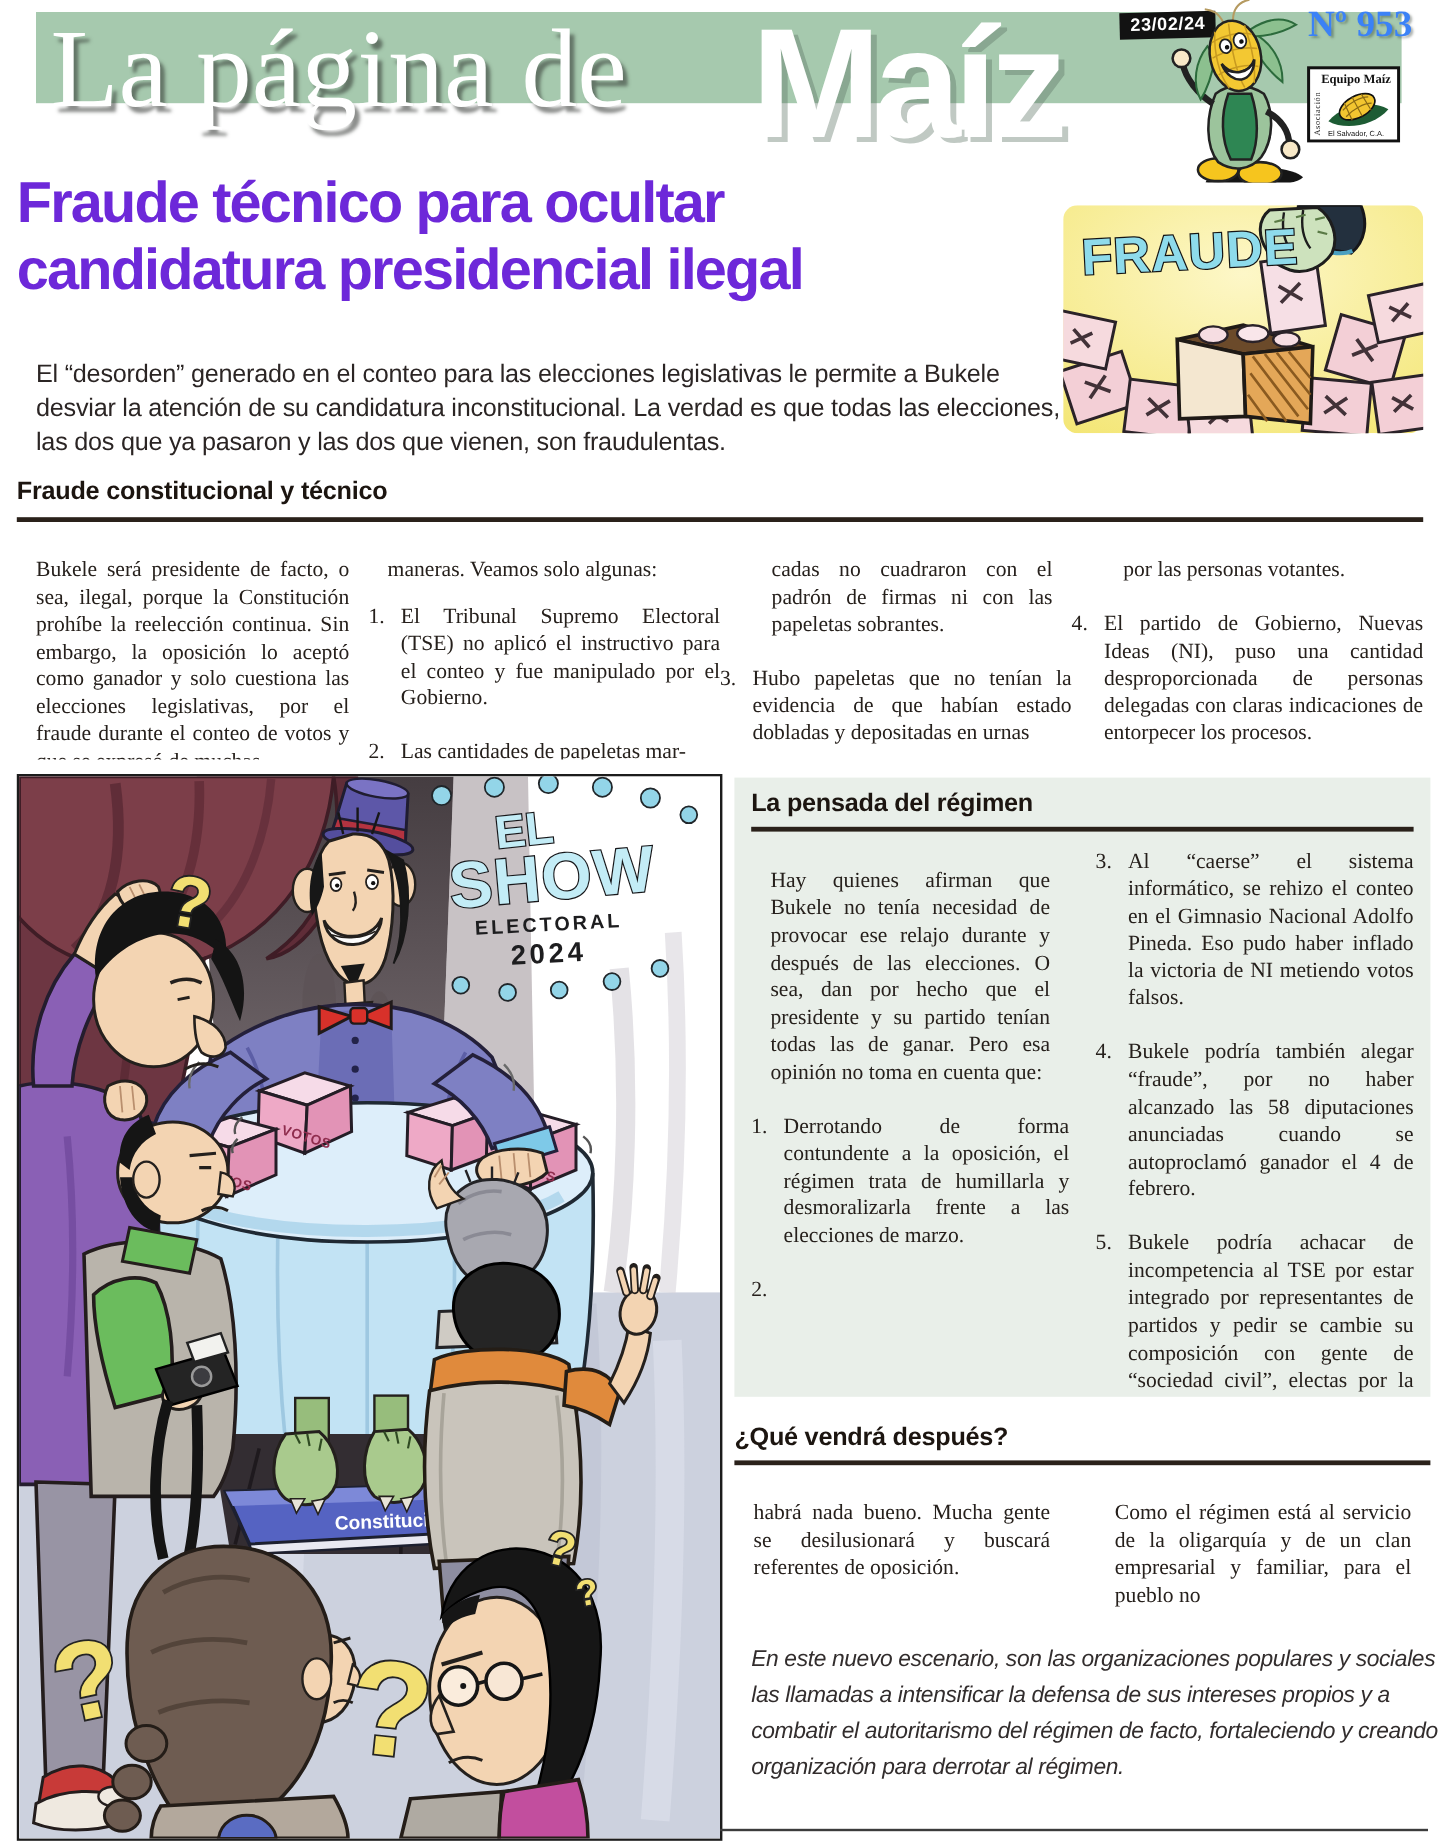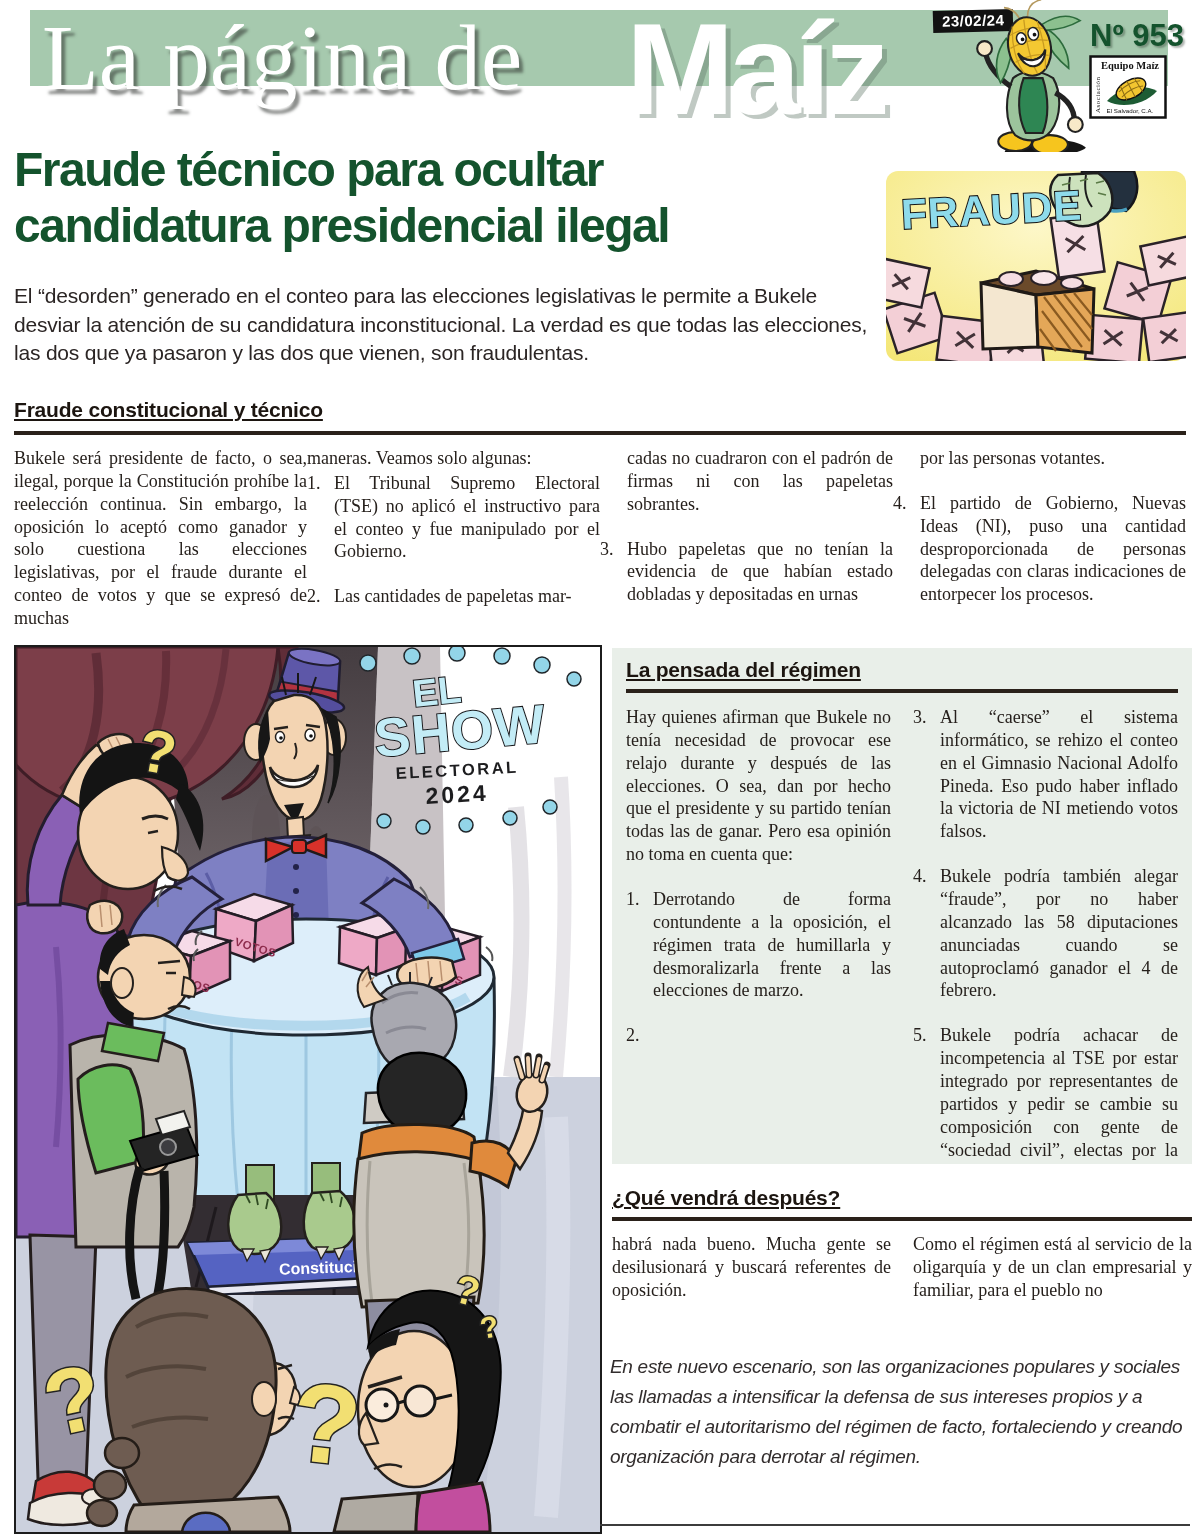--- a/index.html
+++ b/index.html
@@ -6,40 +6,40 @@
   .page{position:relative;width:1201px;height:1536px;background:#fff;overflow:hidden;
         font-family:"Liberation Sans","DejaVu Sans",sans-serif;}
   
   .banner{position:absolute;left:30px;top:10px;width:1138px;height:76px;background:#a6c9ae;}
   .title-light{position:absolute;left:12px;top:-6px;font-family:"Liberation Serif","DejaVu Serif",serif;
         font-size:93px;color:#fff;white-space:nowrap;text-shadow:4px 5px 3px rgba(45,50,45,.55);}
   .title-bold{position:absolute;left:596px;top:-16px;font-size:130px;font-weight:bold;color:#fff;
         letter-spacing:-6px;white-space:nowrap;text-shadow:5px 4px 0 rgba(90,112,96,.38);}
   .date-badge{position:absolute;left:933px;top:10px;background:#121212;color:#fff;font-weight:bold;
         font-size:15px;padding:2px 9px 3px;transform:rotate(-1.5deg);letter-spacing:.5px;}
-  .issue{position:absolute;left:1090px;top:18px;font-size:31px;font-weight:bold;color:#14532d;
-        white-space:nowrap;text-shadow:2px 2px 2px rgba(30,40,30,.35);}
+  .issue{position:absolute;left:1090px;top:2px;font-size:31px;font-weight:bold;color:#3b82f6;
+        white-space:nowrap;text-shadow:2px 2px 2px rgba(30,40,30,.35);font-family:Liberation Serif, serif;}
   .logo-box{position:absolute;left:1089px;top:55px;}
   .mascot{position:absolute;left:972px;top:0px;}
   
   .headline{position:absolute;left:14px;top:142px;width:830px;font-size:48px;font-weight:bold;
-        color:#14532d;line-height:1.17;letter-spacing:-1.5px;}
+        color:#6d28d9;line-height:1.17;letter-spacing:-1.5px;}
   .intro{position:absolute;left:14px;top:282px;width:862px;font-size:21px;line-height:1.36;
         color:#2b2524;letter-spacing:-.2px;}
   .fraude-fig{position:absolute;left:886px;top:171px;}
   
-  .sec-title{font-size:21px;font-weight:bold;color:#1c1510;letter-spacing:-.2px;text-decoration:underline;}
+  .sec-title{font-size:21px;font-weight:bold;color:#1c1510;letter-spacing:-.2px;}
   .rule{height:4px;background:#2a211a;}
   .serif{font-family:"Liberation Serif","DejaVu Serif",serif;font-size:18px;line-height:1.27;
         color:#26201c;text-align:justify;}
   .s1-title{position:absolute;left:14px;top:398px;}
   .s1-rule{position:absolute;left:14px;top:431px;width:1172px;}
   .s1-cols{position:absolute;left:14px;top:447px;width:1172px;display:flex;height:186px;overflow:hidden;}
   .col{flex:1;}
-  p{margin:0;}
+  p{margin:16px;}
   .li{display:flex;margin-top:22px;}
   .li .num{flex:none;width:27px;}
   .li.tight{margin-top:2px;}
   .cont{padding-left:27px;}
   
   .cartoon{position:absolute;left:14px;top:645px;width:584px;height:885px;border:2px solid #1c1c1c;background:#fff;}
   
   .pensada{position:absolute;left:612px;top:648px;width:580px;height:516px;background:#e9efe9;
         padding:10px 14px 12px;box-sizing:border-box;overflow:hidden;}
   .pensada .rule{margin-top:7px;margin-bottom:13px;}

